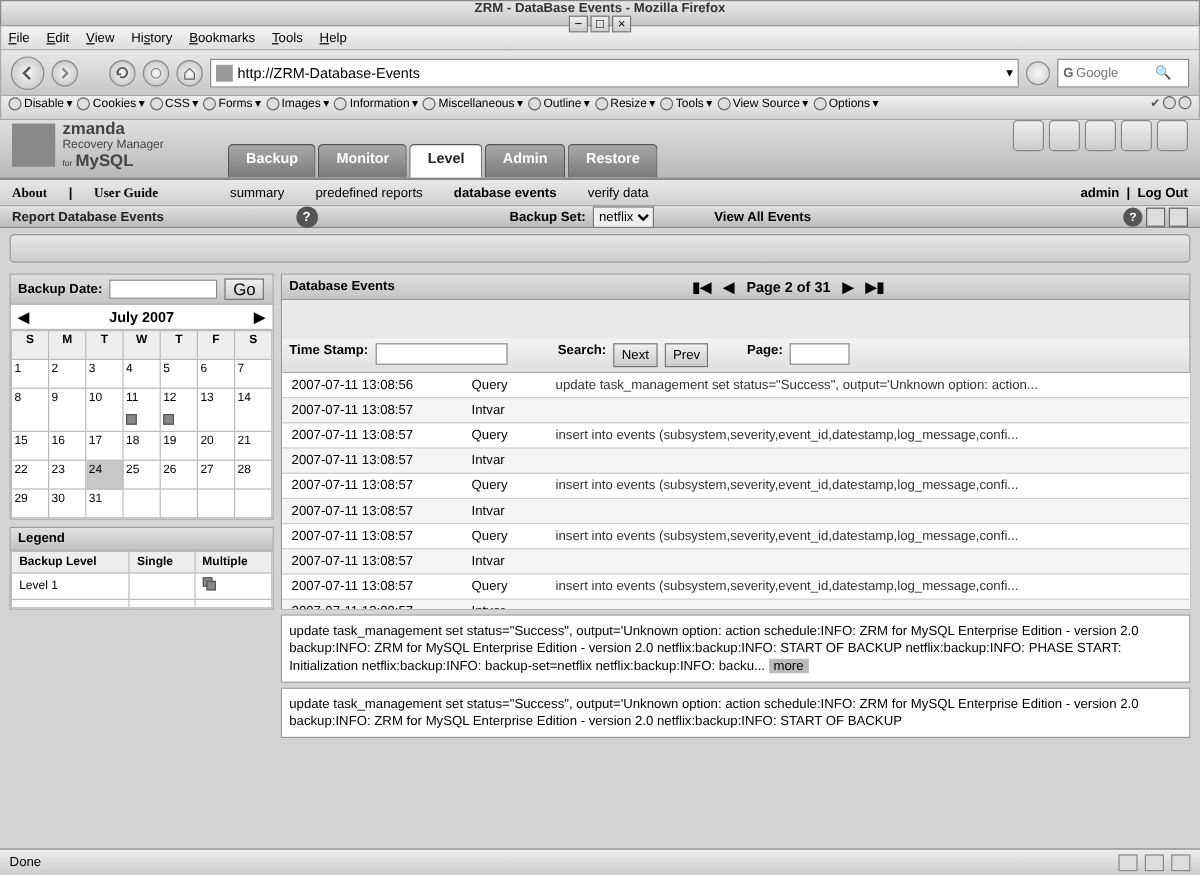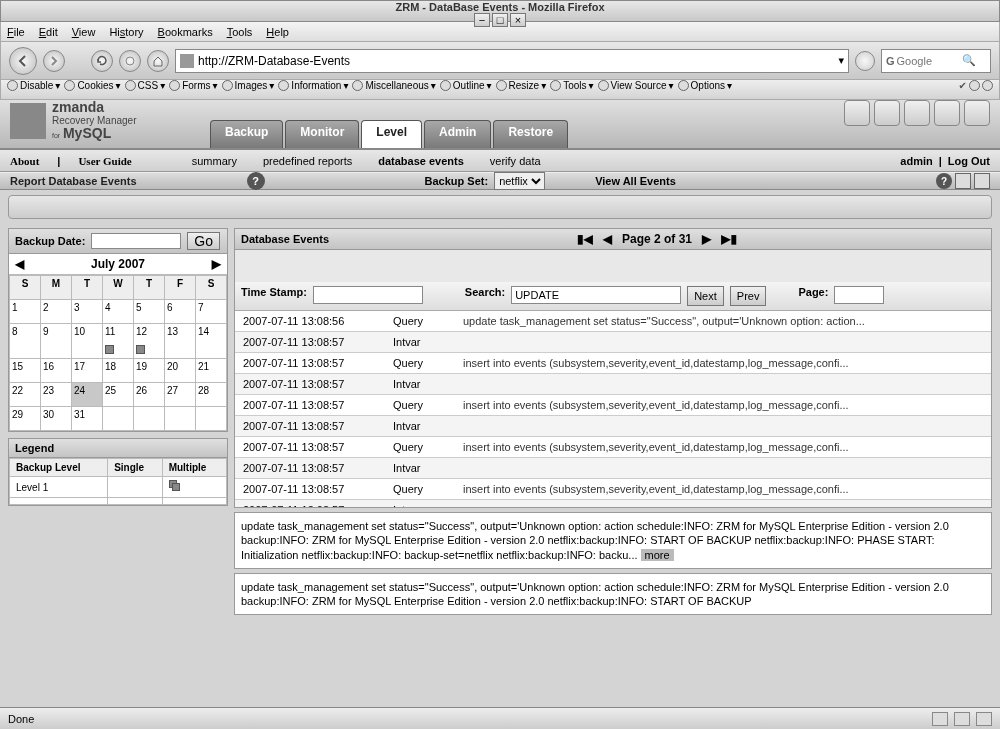--- a/index.html
+++ b/index.html
@@ -32,21 +32,21 @@
 .devbar .dcircle { width:11px; height:11px; border-radius:50%; border:1px solid #666; background:#ddd; }
 .devbar .flex1 { flex:1; }
 .devbar .check { color:#555; margin-left:4px; }
 
 
 .appheader { background: linear-gradient(#e0e0e0,#b8b8b8); height:50px; border-bottom:2px solid #888; display:flex; align-items:flex-start; padding:0 10px; gap:10px; }
 .logo { width:170px; display:flex; align-items:center; gap:6px; }
 .logoimg { width:36px; height:36px; background:#888; }
 .logotext { font-size:10px; color:#444; line-height:1.1; }
 .logotext b { font-size:14px; }
-.tabs { display:flex; gap:2px; height:28px; margin-top:20px;margin-left:20px; }
+.tabs { display:flex; gap:2px; height:28px; margin-top:20px; }
 .tabs .tab { padding:4px 14px; border:1px solid #555; border-bottom:none; border-radius:4px 4px 0 0; background:linear-gradient(#a8a8a8,#7a7a7a); color:#fff; font-weight:bold; cursor:pointer; font-size:12px; }
 .tabs .tab.active { background:#fff; color:#222; }
 .headericons { margin-left:auto; display:flex; gap:4px; }
 .headericons .hicon { width:26px; height:26px; border:1px solid #888; border-radius:4px; background:linear-gradient(#f0f0f0,#ccc); cursor:pointer; }
 
 
 .subnav { background:linear-gradient(#e8e8e8,#d0d0d0); height:22px; border-bottom:1px solid #999; display:flex; align-items:center; padding:0 10px; font-size:11px; }
 .subnav .left { display:flex; gap:18px; }
 .subnav .leftitem { font-weight:bold; cursor:pointer;font-family:Liberation Serif, serif; }
 .subnav .subtabs { margin-left:60px; display:flex; gap:26px; }
@@ -390,21 +390,20 @@
           <span>Page 2 of 31</span>
           <span class="nav">▶</span>
           <span class="nav">▶▮</span>
         </div>
       </div>
       <div class="evctrl">
         <label>Time Stamp:</label>
         <input class="ts" type="text" style="">
         <div style="width:30px"></div>
         <label>Search:</label>
-        <input class="srch" type="text" value="UPDATE" style="">
         <button>Next</button>
         <button>Prev</button>
         <div style="width:20px"></div>
         <label>Page:</label>
         <input class="pg" type="text" style="">
       </div>
       <div class="evtablewrap">
         <table class="evtable">
           <tbody id="evtbody">
               <tr>

